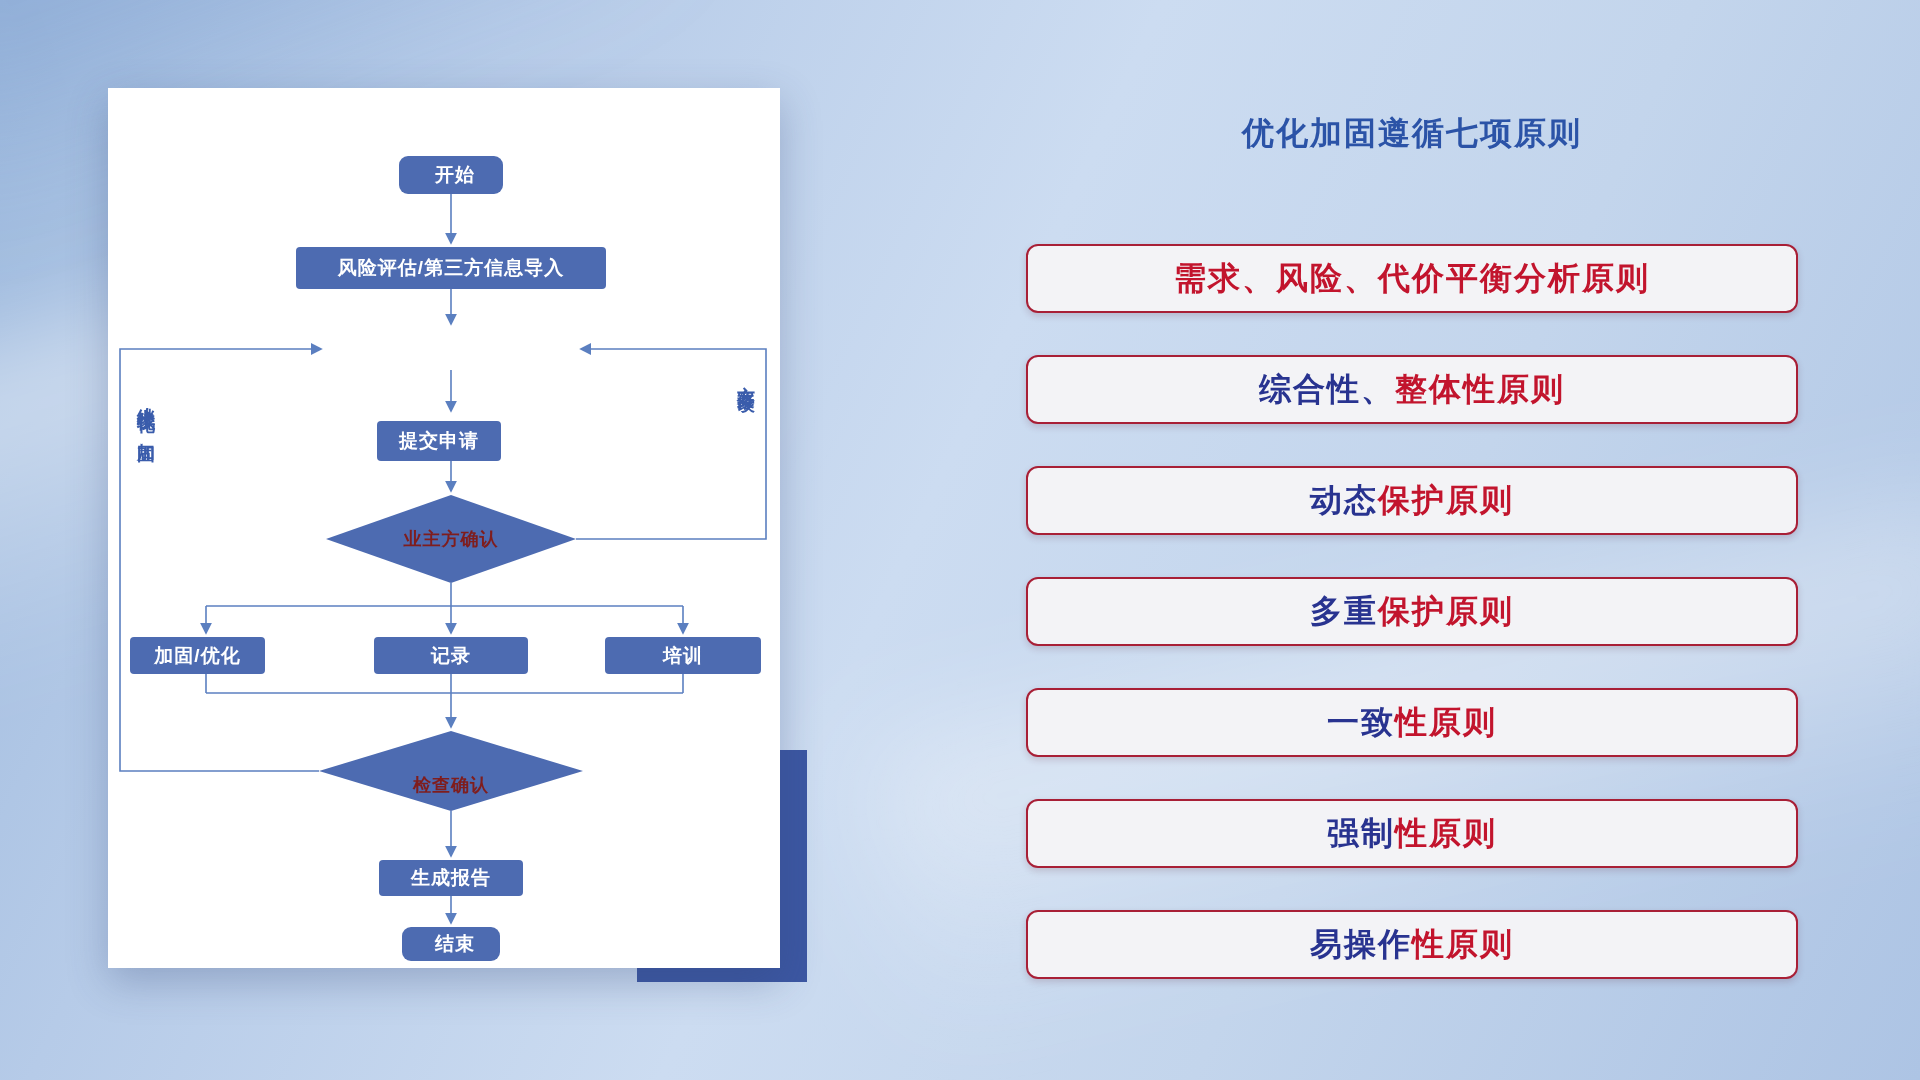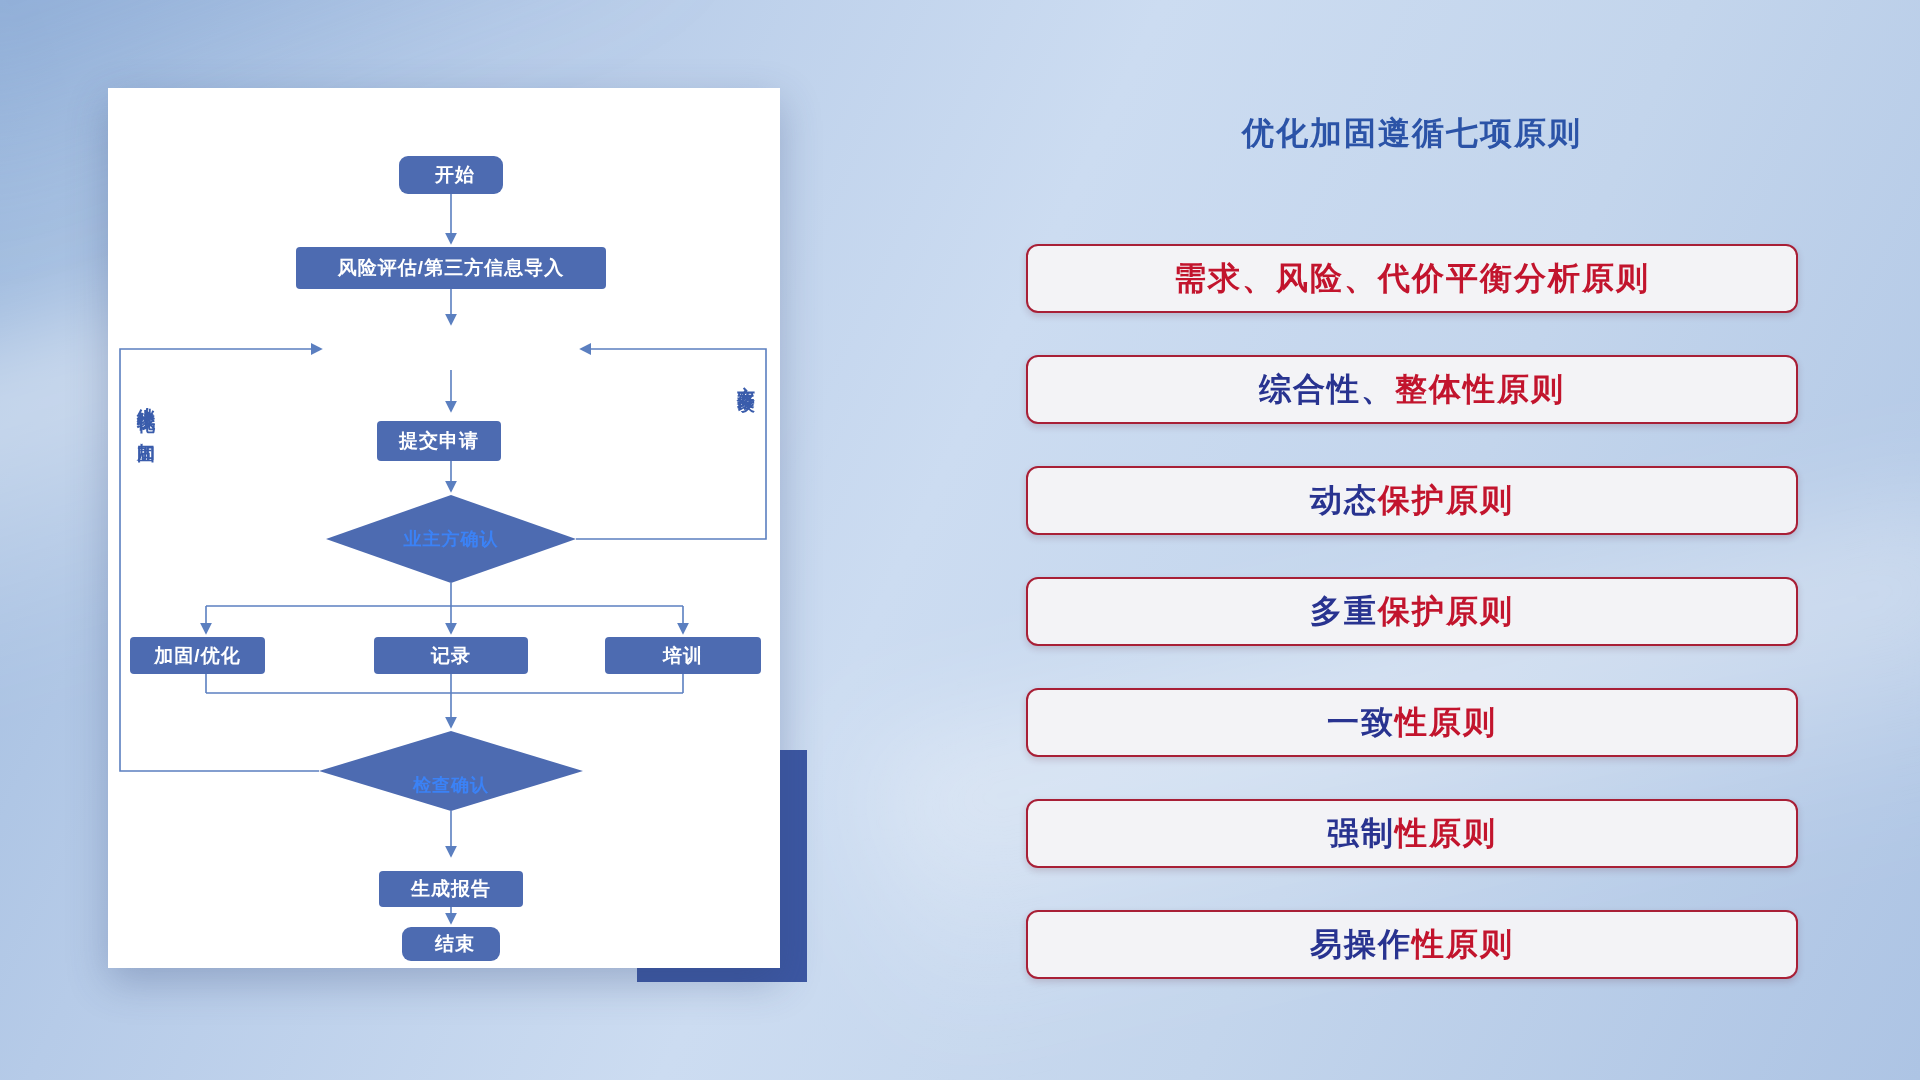--- a/index.html
+++ b/index.html
@@ -38,21 +38,21 @@
   .arrowhead { fill:var(--line-blue,#5b7fc0); }
 
   .node {
     position:absolute; background:var(--node-blue,#4d6bb1); color:#ffffff;
     display:flex; align-items:center; justify-content:center;
     font-weight:600; font-size:19px; letter-spacing:1px;
     border-radius:4px; white-space:nowrap;
   }
   .node.rounded { border-radius:9px;padding-left:8px; }
   .dlabel {
-    position:absolute; color:#3b82f6; font-weight:600; font-size:18px;
+    position:absolute; color:#7f1d1d; font-weight:600; font-size:18px;
     display:flex; align-items:center; justify-content:center;
     letter-spacing:1px; white-space:nowrap;
   }
   .vlabel {
     position:absolute; writing-mode:vertical-lr; text-orientation:upright;
     color:#3a5cab; font-weight:700; font-size:18px; letter-spacing:3px;
   }
 
   .principles-title {
     position:absolute; left:1026px; top:112px; width:772px; text-align:center;
@@ -124,21 +124,21 @@
       <div class="dlabel" style="left:243px;top:431px;width:200px;height:40px;">业主方确认</div>
 
       <div class="node" style="left:22px;top:549px;width:135px;height:37px;">加固/优化</div>
 
       <div class="node" style="left:266px;top:549px;width:154px;height:37px;">记录</div>
 
       <div class="node" style="left:497px;top:549px;width:156px;height:37px;">培训</div>
 
       <div class="dlabel" style="left:243px;top:677px;width:200px;height:40px;">检查确认</div>
 
-      <div class="node" style="left:271px;top:772px;width:144px;height:36px;margin-top:11px;">生成报告</div>
+      <div class="node" style="left:271px;top:772px;width:144px;height:36px;">生成报告</div>
 
       <div class="node rounded" style="left:294px;top:839px;width:98px;height:34px;">结束</div>
 
       <div class="vlabel" style="left:26px;top:305px;">继续优化/加固</div>
 
       <div class="vlabel" style="left:626px;top:284px;">方案修改</div>
 
     </div>
   </div>
 

